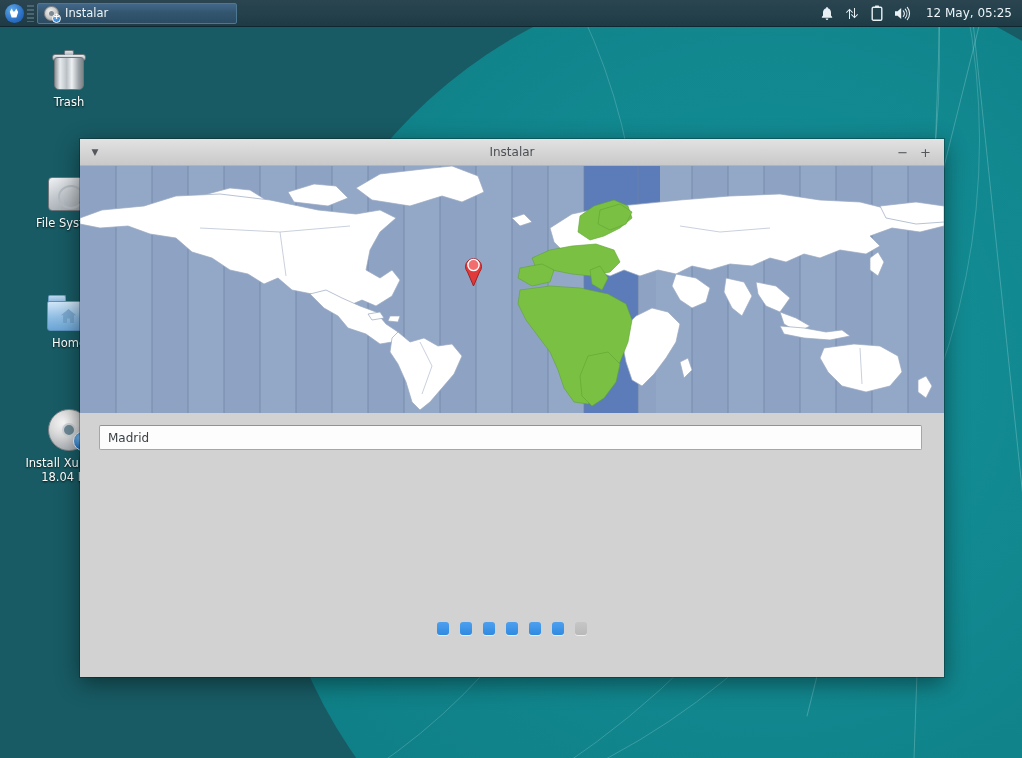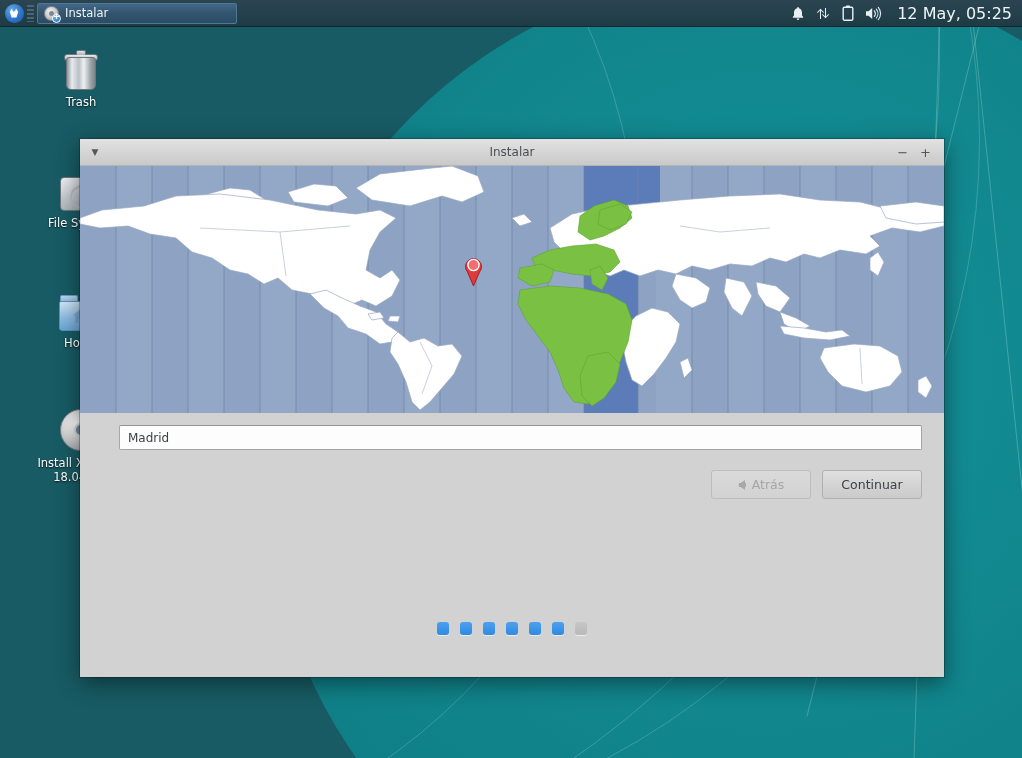--- a/index.html
+++ b/index.html
@@ -106,34 +106,33 @@
     text-align: center; font-size: 8px; line-height: 9px; color: #fff; font-weight: bold;
   }
   #tray {
     margin-left: auto;
     display: flex; align-items: center; gap: 11px;
     padding-right: 10px;
     color: #e8f0f4;
   }
   #tray svg { display: block; }
   #clock {
-    font-size: 16px; color: #eef4f8;
+    font-size: 12px; color: #eef4f8;
     margin-left: 4px;
   }
 
   
   .desk-icon {
     position: absolute;
     width: 90px;
     text-align: center;
     color: #ffffff;
     font-size: 11.5px;
     text-shadow: 0 1px 2px rgba(0,0,0,.85);
     line-height: 14px;
-    margin-left: 12px;
   }
   .desk-icon .glyph { height: 48px; display: flex; align-items: flex-end; justify-content: center; margin-bottom: 5px; }
 
   
   .trash {
     width: 34px; height: 40px; position: relative;
   }
   .trash .body {
     position: absolute; bottom: 0; left: 2px;
     width: 30px; height: 33px;
@@ -257,21 +256,20 @@
     margin: 0;
     overflow: hidden;
     background: #8ea3c4;
     flex: none;
   }
   #map-wrap svg { display: block; width: 100%; height: 100%; }
 
   #city-row {
     padding: 12px 22px 0 19px;
     flex: none;
-    margin-left: 20px;
   }
   #city-input {
     width: 100%; height: 25px;
     background: #fdfdfd;
     border: 1px solid #a6a6a6;
     border-top-color: #929292;
     border-radius: 2px;
     padding: 0 8px;
     font-size: 12px;
     color: #3c4246;
@@ -543,29 +541,20 @@
         <path d="M0 22 L-6 8 A8 8 0 1 1 6 8 Z" fill="#e03a3a" stroke="#a51f1f" stroke-width="1"></path>
         <circle cx="0" cy="1" r="5.6" fill="#f26d6d" stroke="#ffffff" stroke-width="1.4"></circle>
       </g>
     </svg>
   </div>
 
   <div id="city-row">
     <input id="city-input" type="text" value="Madrid" style="">
   </div>
 
-  <div id="button-row">
-    <button class="btn disabled">
-      <span class="arrow-left"></span>
-      <span>Atrás</span>
-    </button>
-    <button class="btn">
-      <span>Continuar</span>
-    </button>
-  </div>
 
   <div id="dots">
       <div class="dot"></div>
       <div class="dot"></div>
       <div class="dot"></div>
       <div class="dot"></div>
       <div class="dot"></div>
       <div class="dot"></div>
       <div class="dot off"></div>
     </div>

